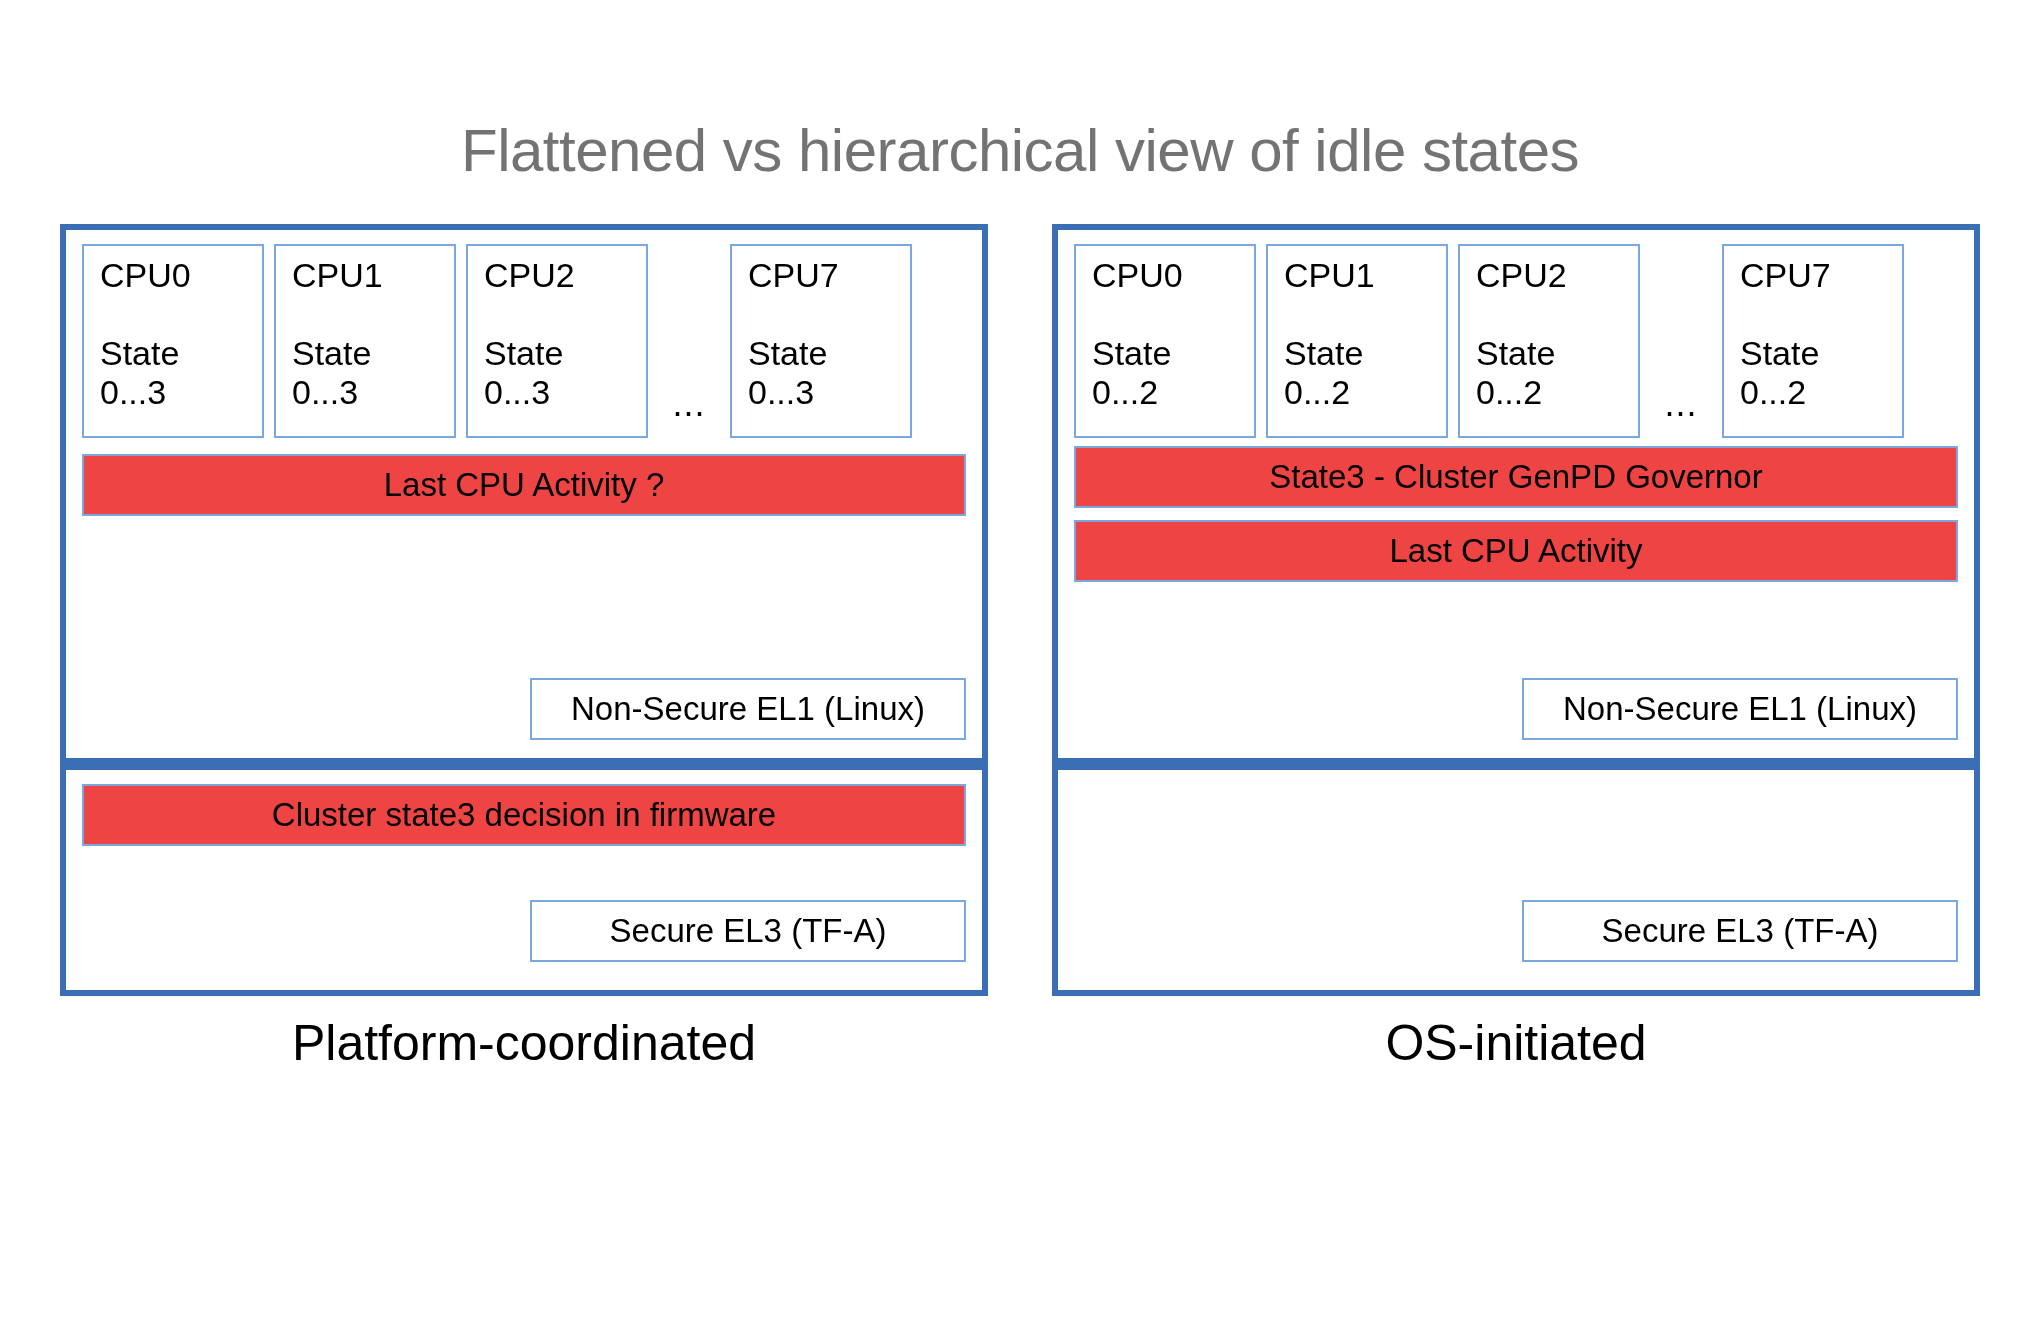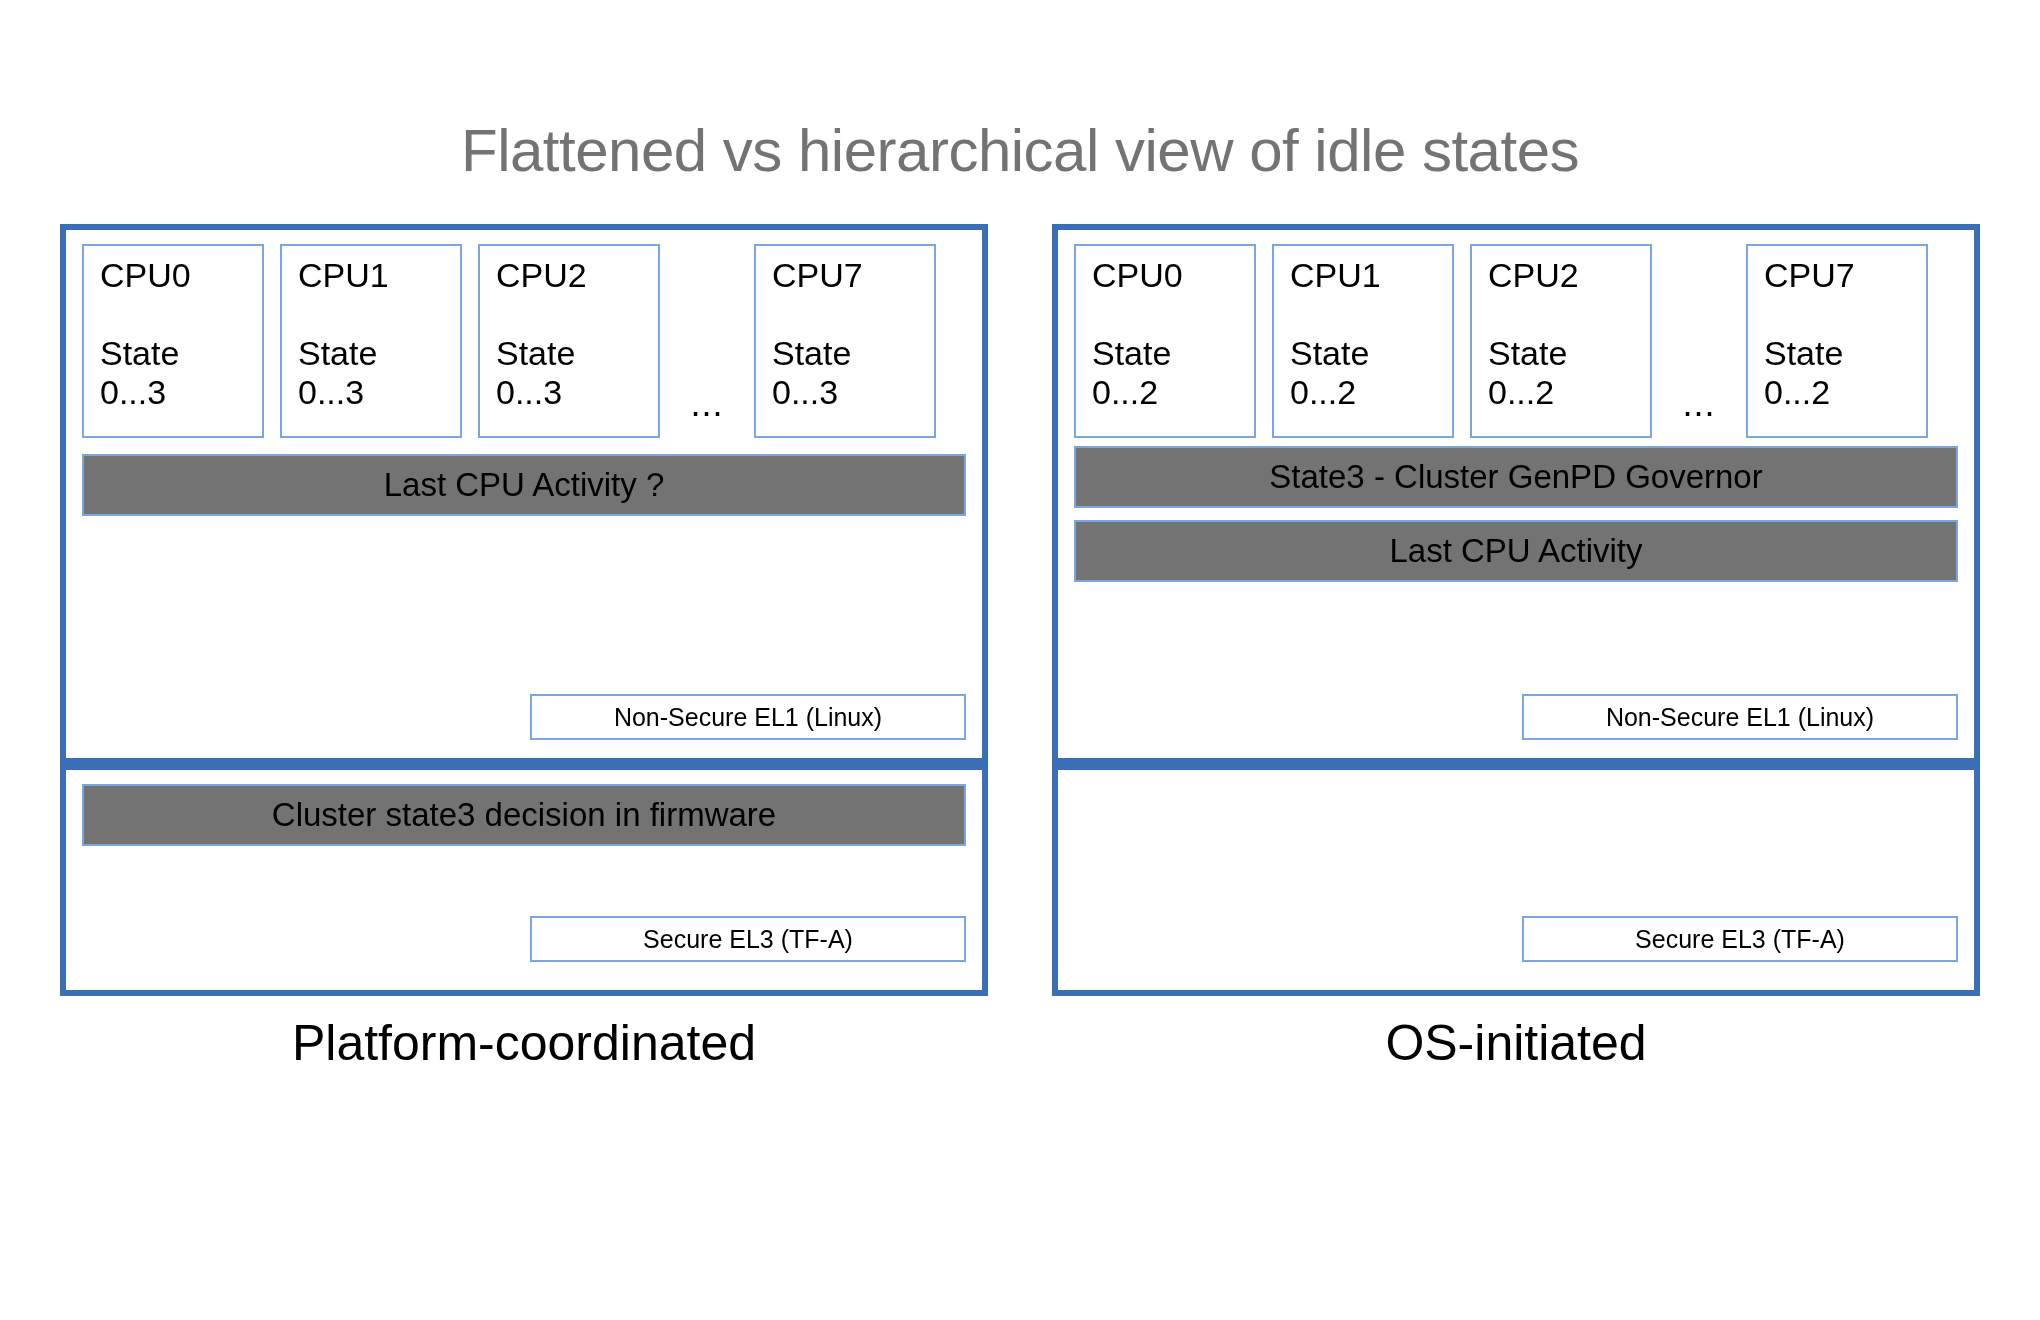--- a/index.html
+++ b/index.html
@@ -55,21 +55,21 @@
     position: relative;
     padding: 14px 16px 16px 16px;
   }
   .panel.os-panel   { height: 540px; }
   .panel.fw-panel   { height: 232px; margin-top: 0; }
 
   
   .cpu-row {
     display: flex;
     align-items: center;
-    gap: 16px;
+    gap: 10px;
     height: 194px;
   }
   .cpu-box {
     border: 2px solid #7aa7e0;
     background: #ffffff;
     width: 182px;
     height: 194px;
     padding: 12px 0 0 16px;
     display: flex;
     flex-direction: column;
@@ -94,21 +94,21 @@
     padding-bottom: 16px;
     font-size: 36px;
     line-height: 1;
     letter-spacing: 1px;
     color: #000000;
   }
 
   
   .bar {
     border: 2px solid #7aa7e0;
-    background: #737373;
+    background: #ef4444;
     height: 62px;
     display: flex;
     align-items: center;
     justify-content: center;
     font-size: 33px;
     white-space: nowrap;
   }
   .bar.full { width: 100%; }
 
   .spacer-8  { height: 8px; }
@@ -116,27 +116,27 @@
   .spacer-16 { height: 16px; }
 
   
   .level-tag-wrap {
     display: flex;
     justify-content: flex-end;
   }
   .level-tag {
     border: 2px solid #7aa7e0;
     background: #ffffff;
-    height: 46px;
+    height: 62px;
     min-width: 436px;
     padding: 8px 22px;
     display: flex;
     align-items: center;
     justify-content: center;
-    font-size: 25px;
+    font-size: 33px;
     white-space: nowrap;
   }
 
   
   .os-panel .level-tag-wrap {
     position: absolute;
     right: 16px;
     bottom: 18px;
   }
   .fw-panel .level-tag-wrap {

